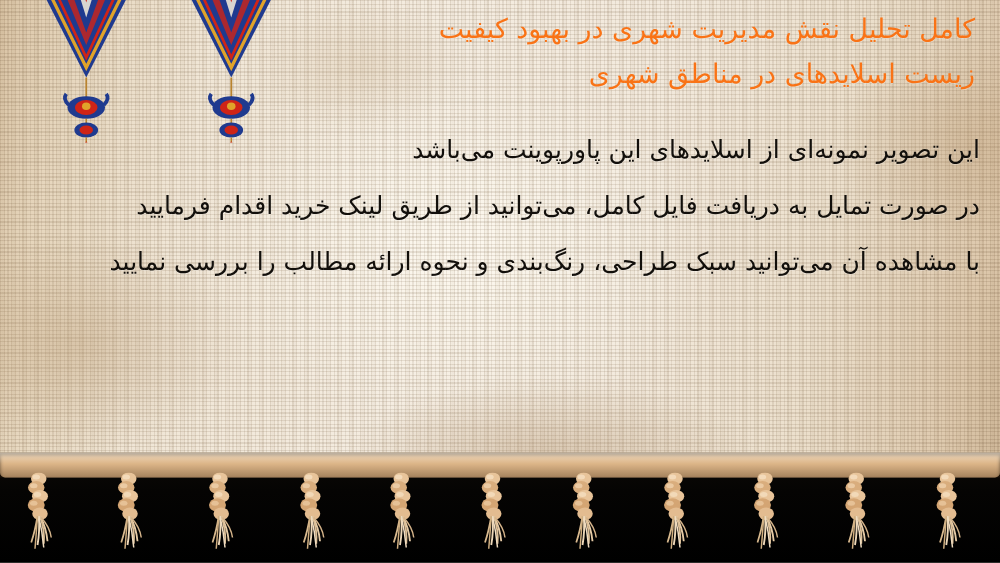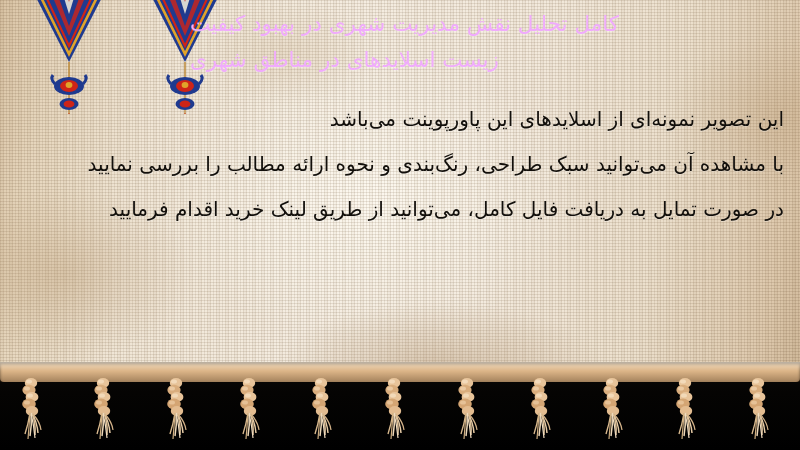--- a/index.html
+++ b/index.html
@@ -39,21 +39,21 @@
   }
 
   
   .ornament{position:absolute;top:-46px;}
   .orn-a{left:22px;}
   .orn-b{left:138px;}
 
   
   .title-block{
     position:absolute;right:20px;top:6px;width:590px;
-    text-align:left;color:#f0abfc;
+    text-align:right;color:#f97316;
     font-size:21.5px;line-height:36px;font-weight:400;
     letter-spacing:0;direction:rtl;
     text-shadow:0 1px 0 rgba(255,255,255,.30);
   }
   .title-line{white-space:nowrap;}
 
   
   .body-block{
     position:absolute;right:16px;top:108px;width:775px;
     text-align:right;direction:rtl;color:#120f0b;
@@ -174,22 +174,22 @@
     </svg>
   </div>
 
   <div class="title-block">
     <div class="title-line">کامل تحلیل نقش مدیریت شهری در بهبود کیفیت</div>
     <div class="title-line">زیست اسلایدهای در مناطق شهری</div>
   </div>
 
   <div class="body-block">
     <div class="body-line">این تصویر نمونه‌ای از اسلایدهای این پاورپوینت می‌باشد</div>
+    <div class="body-line">در صورت تمایل به دریافت فایل کامل، می‌توانید از طریق لینک خرید اقدام فرمایید</div>
     <div class="body-line">با مشاهده آن می‌توانید سبک طراحی، رنگ‌بندی و نحوه ارائه مطالب را بررسی نمایید</div>
-    <div class="body-line">در صورت تمایل به دریافت فایل کامل، می‌توانید از طریق لینک خرید اقدام فرمایید</div>
   </div>
 
   <div class="black-field"></div>
   <div class="fringe-rope"></div>
   <div class="tassel-row" id="tassel-row">
       <div class="tassel" style="left: 17.5455px;"><svg width="26" height="72" viewBox="0 0 26 72">
           <g>
             <ellipse cx="13" cy="5" rx="6.2" ry="5" fill="#e8c49a"></ellipse>
             <ellipse cx="11" cy="12" rx="6.6" ry="5.2" fill="#d9ad7d"></ellipse>
             <ellipse cx="14" cy="19" rx="6.4" ry="5" fill="#e8c49a"></ellipse>

